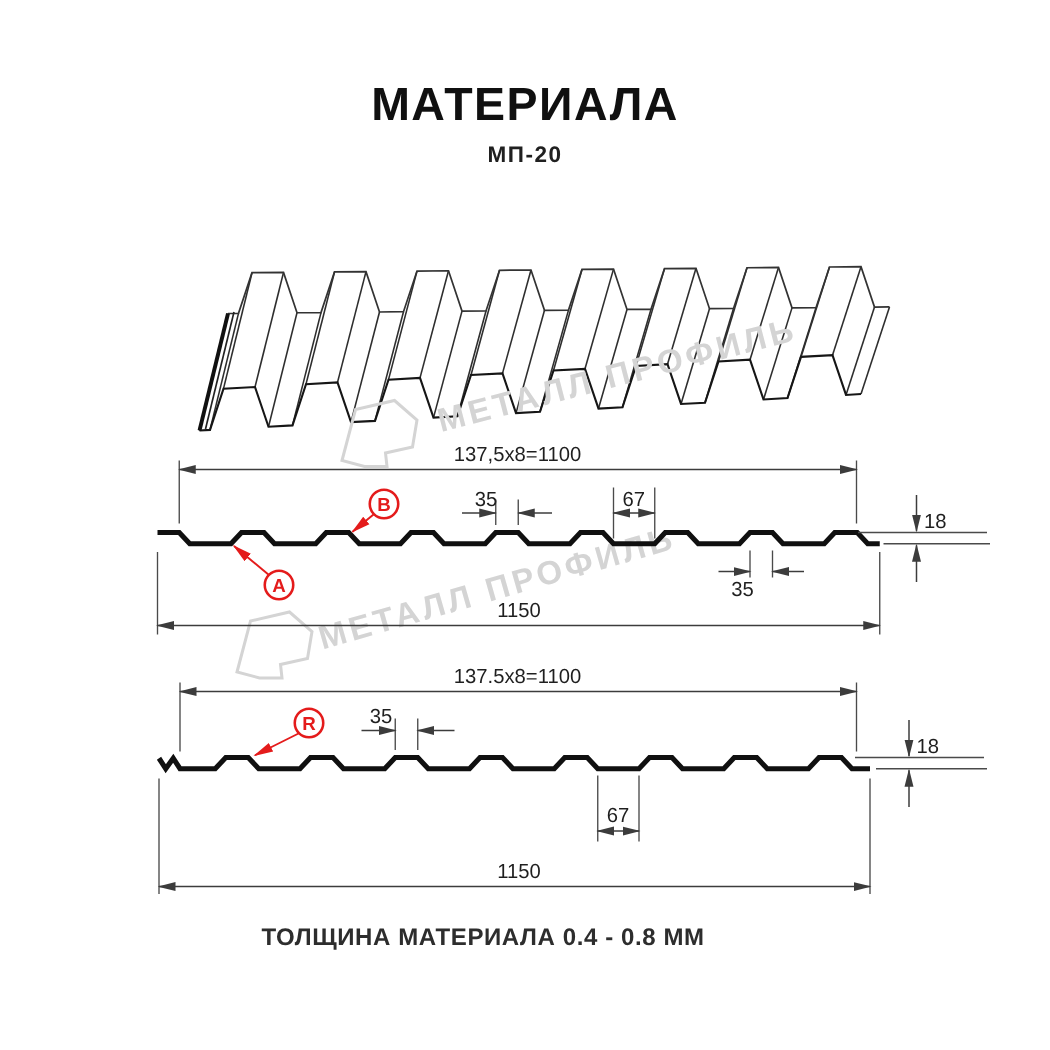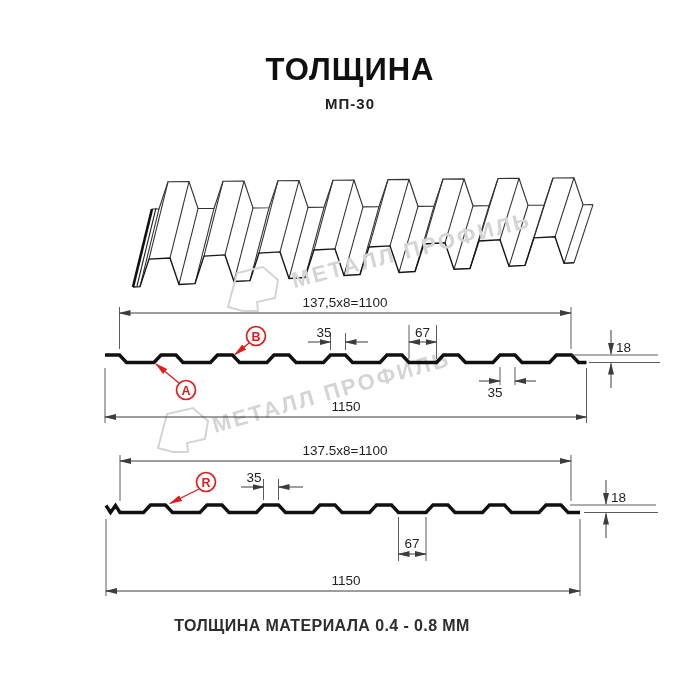--- a/index.html
+++ b/index.html
@@ -26,22 +26,22 @@
   .dim-text{font-family:"Liberation Sans",sans-serif;font-size:13.5px;fill:#1f1f1f;}
   .red-callout-circle{fill:none;stroke:#e41b1b;stroke-width:1.7;}
   .red-callout-text{font-family:"Liberation Sans",sans-serif;font-size:12.5px;font-weight:600;fill:#e41b1b;}
   .red-leader{stroke:#e41b1b;stroke-width:1.3;fill:none;}
   .wm-text{font-family:"Liberation Sans",sans-serif;font-size:22px;font-weight:700;letter-spacing:2.5px;fill:#d4d4d4;}
   .wm-logo{fill:none;stroke:#d4d4d4;stroke-width:2;}
 </style>
 </head>
 <body>
 
-<div class="page-title">ТОЛЩИНА</div>
-<div class="page-subtitle">МП-30</div>
+<div class="page-title">МАТЕРИАЛА</div>
+<div class="page-subtitle">МП-20</div>
 
 <svg width="700" height="700" viewBox="0 0 700 700">
   <defs>
     <marker id="ma" viewBox="0 0 12 8" refX="11" refY="4" markerWidth="12" markerHeight="8" orient="auto-start-reverse">
       <path d="M0,1 L12,4 L0,7 Z" fill="#3c3c3c"></path>
     </marker>
     <marker id="mr" viewBox="0 0 12 8" refX="11" refY="4" markerWidth="10" markerHeight="7" orient="auto-start-reverse">
       <path d="M0,1 L12,4 L0,7 Z" fill="#e41b1b"></path>
     </marker>
   </defs>

